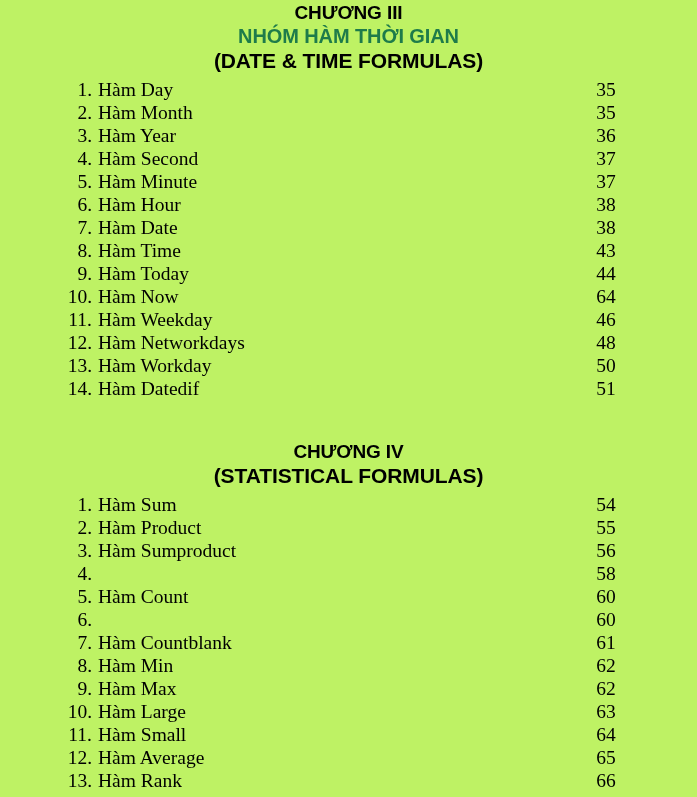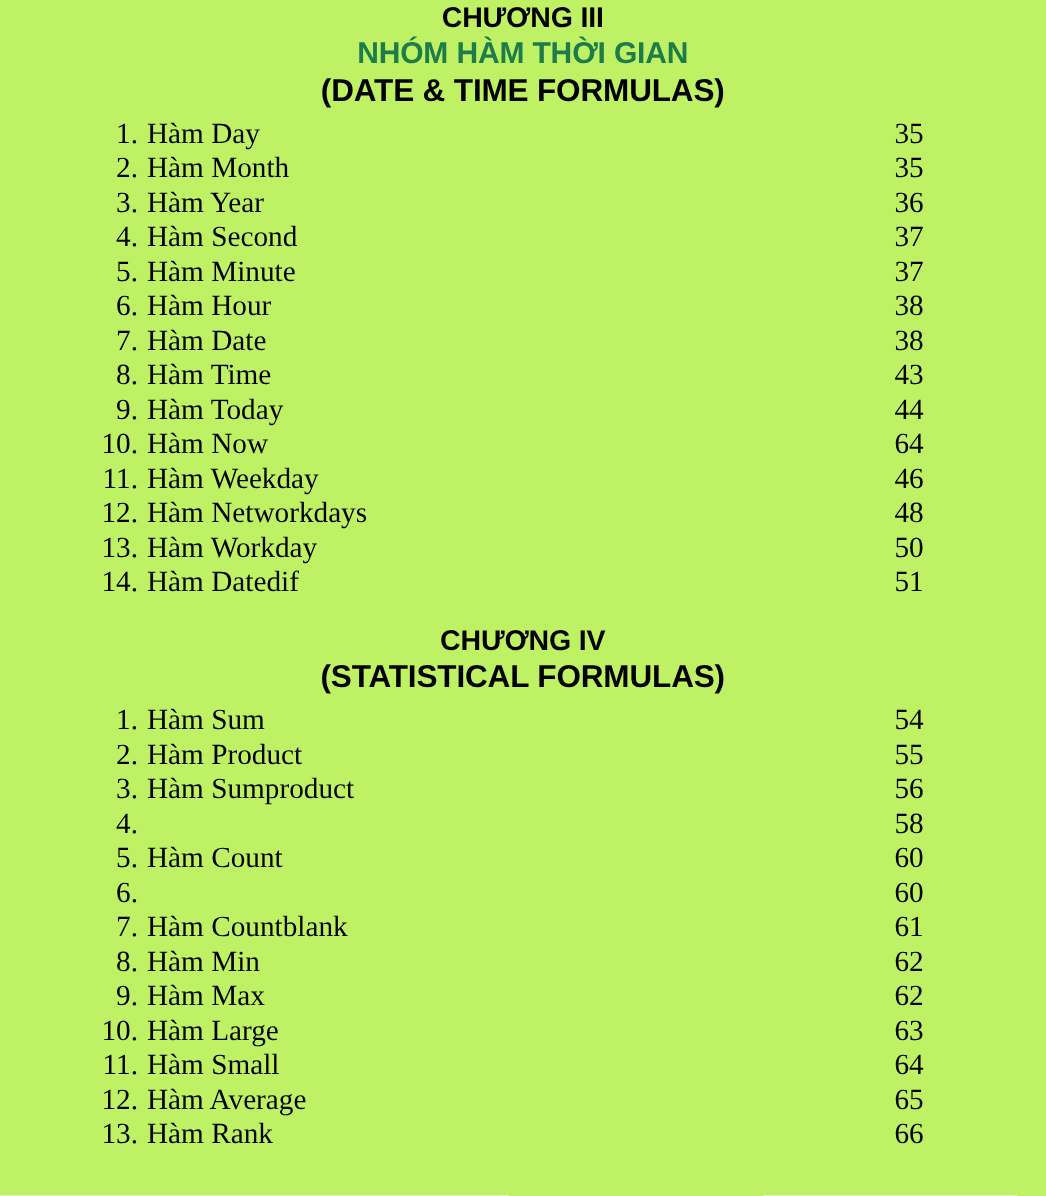--- a/index.html
+++ b/index.html
@@ -77,21 +77,21 @@
     position: absolute;
     left: 586px;
     width: 40px;
     text-align: center;
     white-space: nowrap;
   }
 
   
   .section-1-head { padding-top: 1px; }
   .section-1-list { margin-top: 5px; }
-  .section-2-head { margin-top: 16px; }
+  .section-2-head { margin-top: 40px; }
   .section-2-list { margin-top: 5px; }
 </style>
 </head>
 <body>
 
 <div class="page">
 
   <div class="chapter-heading section-1-head">
     <div class="line-roman">CHƯƠNG III</div>
     <div class="line-vi">NHÓM HÀM THỜI GIAN</div>

